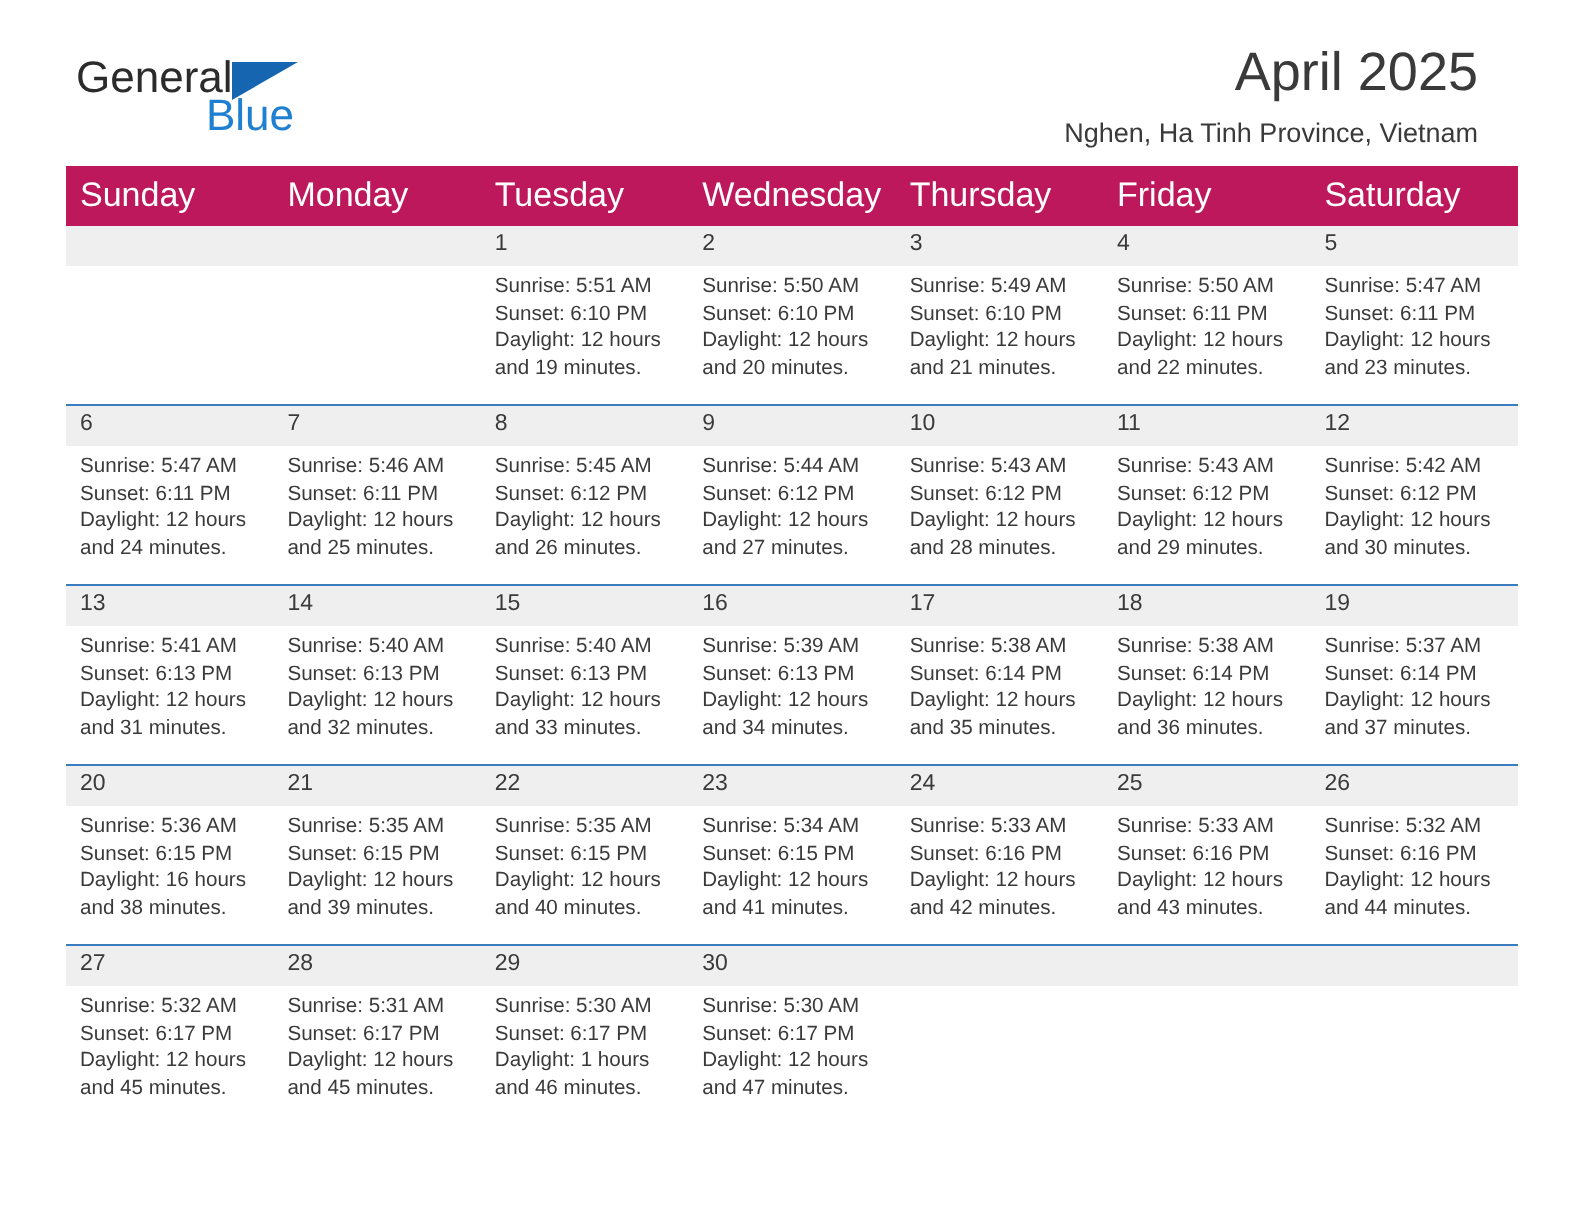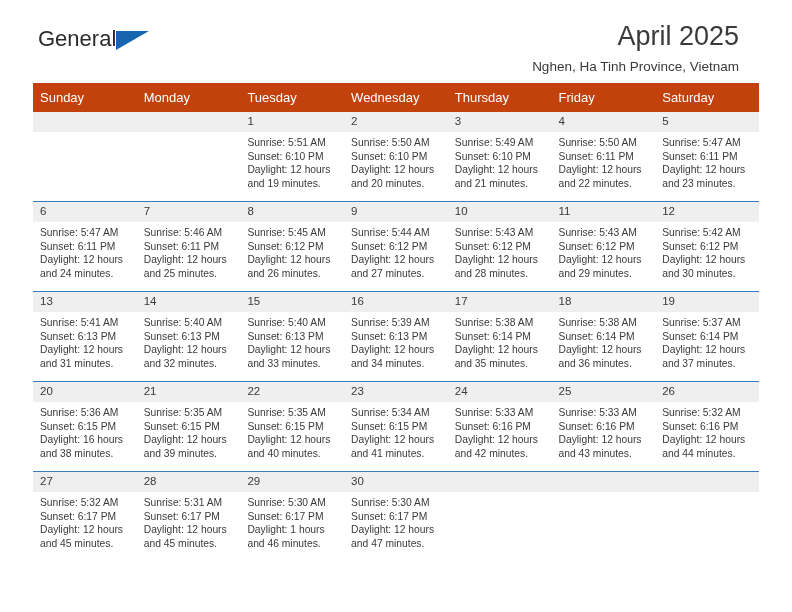--- a/index.html
+++ b/index.html
@@ -85,24 +85,24 @@
   }
 
   
   .calendar {
     width: 726px;
     border-collapse: collapse;
     table-layout: fixed;
     margin-top: 11px;
   }
   .calendar th {
-    background: #c2410c;
+    background: #be185d;
     color: #ffffff;
     font-weight: normal;
-    font-size: 13px;
+    font-size: 17px;
     text-align: left;
     padding: 5px 0 5px 7px;
     height: 19px;
     border: none;
   }
   .calendar td {
     vertical-align: top;
     padding: 0;
     border: none;
     border-top: 1px solid #3b7cbf;
@@ -135,20 +135,21 @@
 </style>
 </head>
 <body>
 
 <div class="page">
 
   <div class="header">
 
     <div class="logo">
       <span class="logo-general">General</span><span class="logo-triangle"></span>
+      <span class="logo-blue">Blue</span>
     </div>
 
     <div class="title-block">
       <div class="cal-title">April 2025</div>
       <div class="cal-subtitle">Nghen, Ha Tinh Province, Vietnam</div>
     </div>
 
   </div>
 
   <table class="calendar">

